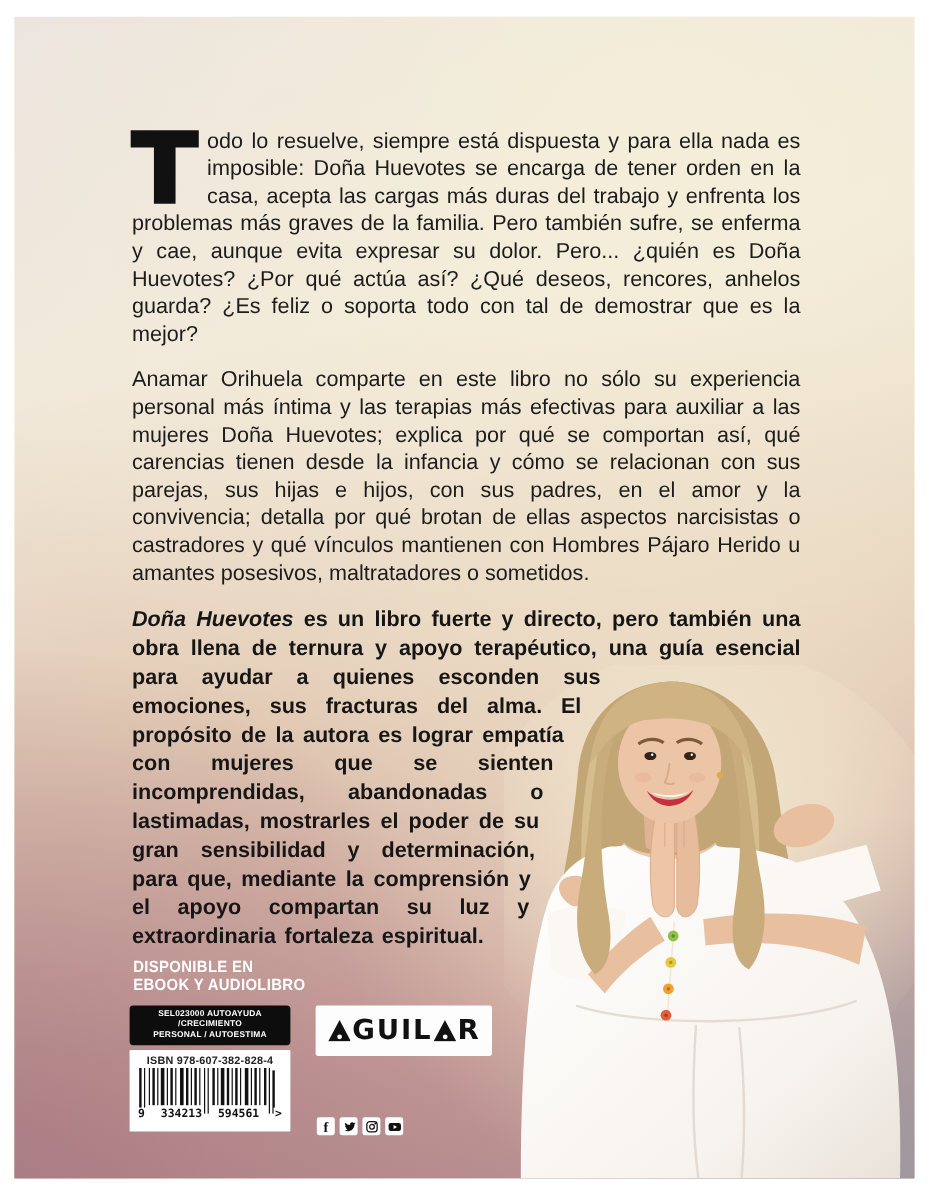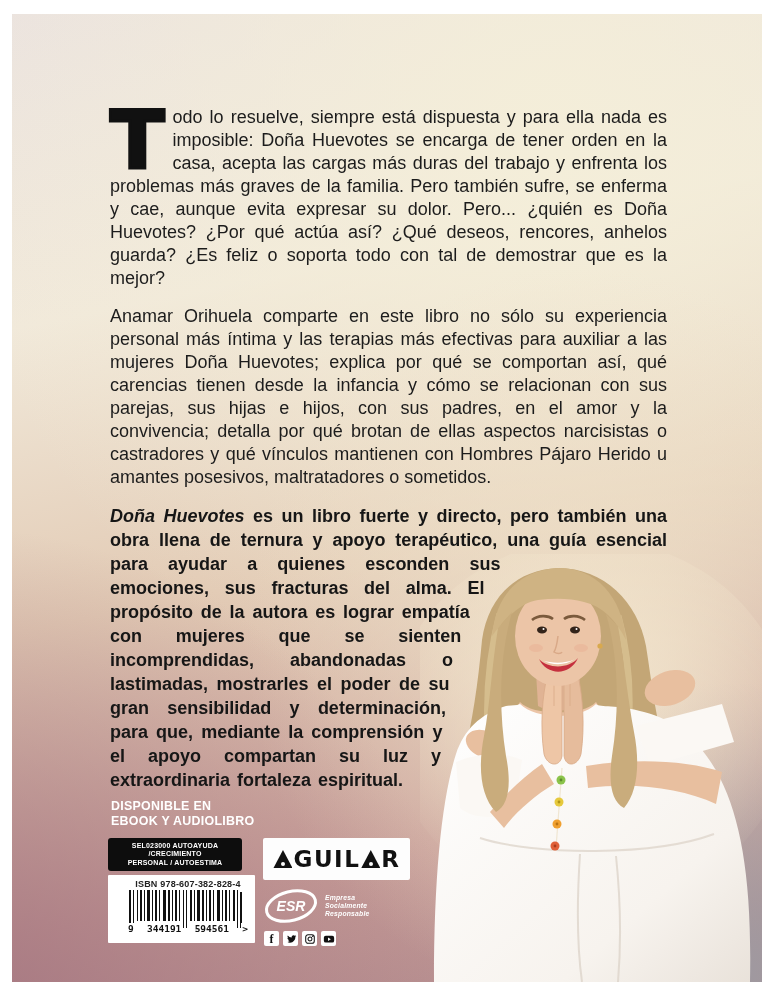--- a/index.html
+++ b/index.html
@@ -42,21 +42,21 @@
     font-size:13.5px;line-height:15px;letter-spacing:.3px;transform:scaleX(.92);transform-origin:left top;
   }
   .category-box{
     position:absolute;left:96px;top:824px;width:134px;height:33px;z-index:4;
     background:#0d0d0d;border-radius:3px;color:#fff;text-align:center;
     font-size:7px;font-weight:bold;line-height:8.5px;letter-spacing:.2px;
     display:flex;flex-direction:column;justify-content:center;
   }
   .isbn-box{
     position:absolute;left:96px;top:861px;width:134px;height:68px;z-index:4;
-    background:#fff;border-radius:1px;text-align:center;padding-left:13px;
+    background:#fff;border-radius:1px;text-align:center;
   }
   .isbn-label{font-size:9px;font-weight:bold;color:#222;margin-top:4px;letter-spacing:.2px;}
   .barcode{display:block;margin:1px auto 0;}
   .barcode-digits{
     display:flex;justify-content:space-between;align-items:center;
     width:122px;margin:-7px auto 0;font-family:"DejaVu Sans Mono",monospace;
     font-size:9.5px;font-weight:bold;color:#111;background:transparent;
   }
   .barcode-digits span{background:#fff;padding:0 1px;}
   
@@ -214,49 +214,38 @@
         <rect x="95" y="0" width="1" height="31"></rect>
           <rect x="98" y="0" width="2" height="31"></rect>
         <rect x="102" y="0" width="1" height="31"></rect>
           <rect x="106" y="0" width="2" height="31"></rect>
         <rect x="110" y="0" width="1" height="38"></rect>
           <rect x="113" y="2" width="2" height="36"></rect>
       </g>
     </svg>
     <div class="barcode-digits">
       <span>9</span>
-      <span>344191</span>
+      <span>334213</span>
       <span>594561</span>
       <span>&gt;</span>
     </div>
   </div>
 
   <div class="aguilar-box">
     <span class="aguilar-text">
         <span class="ag-tri"></span>
         <span>G</span>
         <span>U</span>
         <span>I</span>
         <span>L</span>
         <span class="ag-tri"></span>
         <span>R</span>
       </span>
   </div>
 
-  <div class="esr">
-    <svg width="56" height="44" viewBox="0 0 56 44">
-      <ellipse cx="28" cy="22" rx="25" ry="14.5" fill="none" stroke="#ffffff" stroke-width="3" transform="rotate(-14 28 22)"></ellipse>
-      <text x="28" y="27" font-family="Liberation Sans, sans-serif" font-size="14" font-weight="bold" font-style="italic" fill="#ffffff" text-anchor="middle">ESR</text>
-    </svg>
-    <div class="esr-caption">
-      <div>Empresa</div>
-      <div>Socialmente</div>
-      <div>Responsable</div>
-    </div>
-  </div>
 
   <div class="social-row">
     <div class="social-icon" aria-label="facebook">
       <span class="fb-f">f</span>
     </div>
     <div class="social-icon" aria-label="twitter">
       <svg width="12" height="12" viewBox="0 0 14 14">
           <path d="M13.2 3.6c-.4.18-.82.3-1.26.36.45-.27.8-.7.96-1.22-.42.25-.9.44-1.4.54A2.2 2.2 0 0 0 7.75 5.3 6.24 6.24 0 0 1 3.2 3a2.2 2.2 0 0 0 .68 2.94c-.36-.01-.7-.11-1-.27v.03c0 1.07.76 1.95 1.76 2.15-.18.05-.38.08-.58.08-.14 0-.28-.01-.42-.04.28.88 1.1 1.51 2.06 1.53a4.42 4.42 0 0 1-3.26.91 6.22 6.22 0 0 0 3.37 1c4.05 0 6.26-3.35 6.26-6.26v-.28c.43-.31.8-.7 1.13-1.19z" fill="#111"></path>
         </svg>
     </div>

